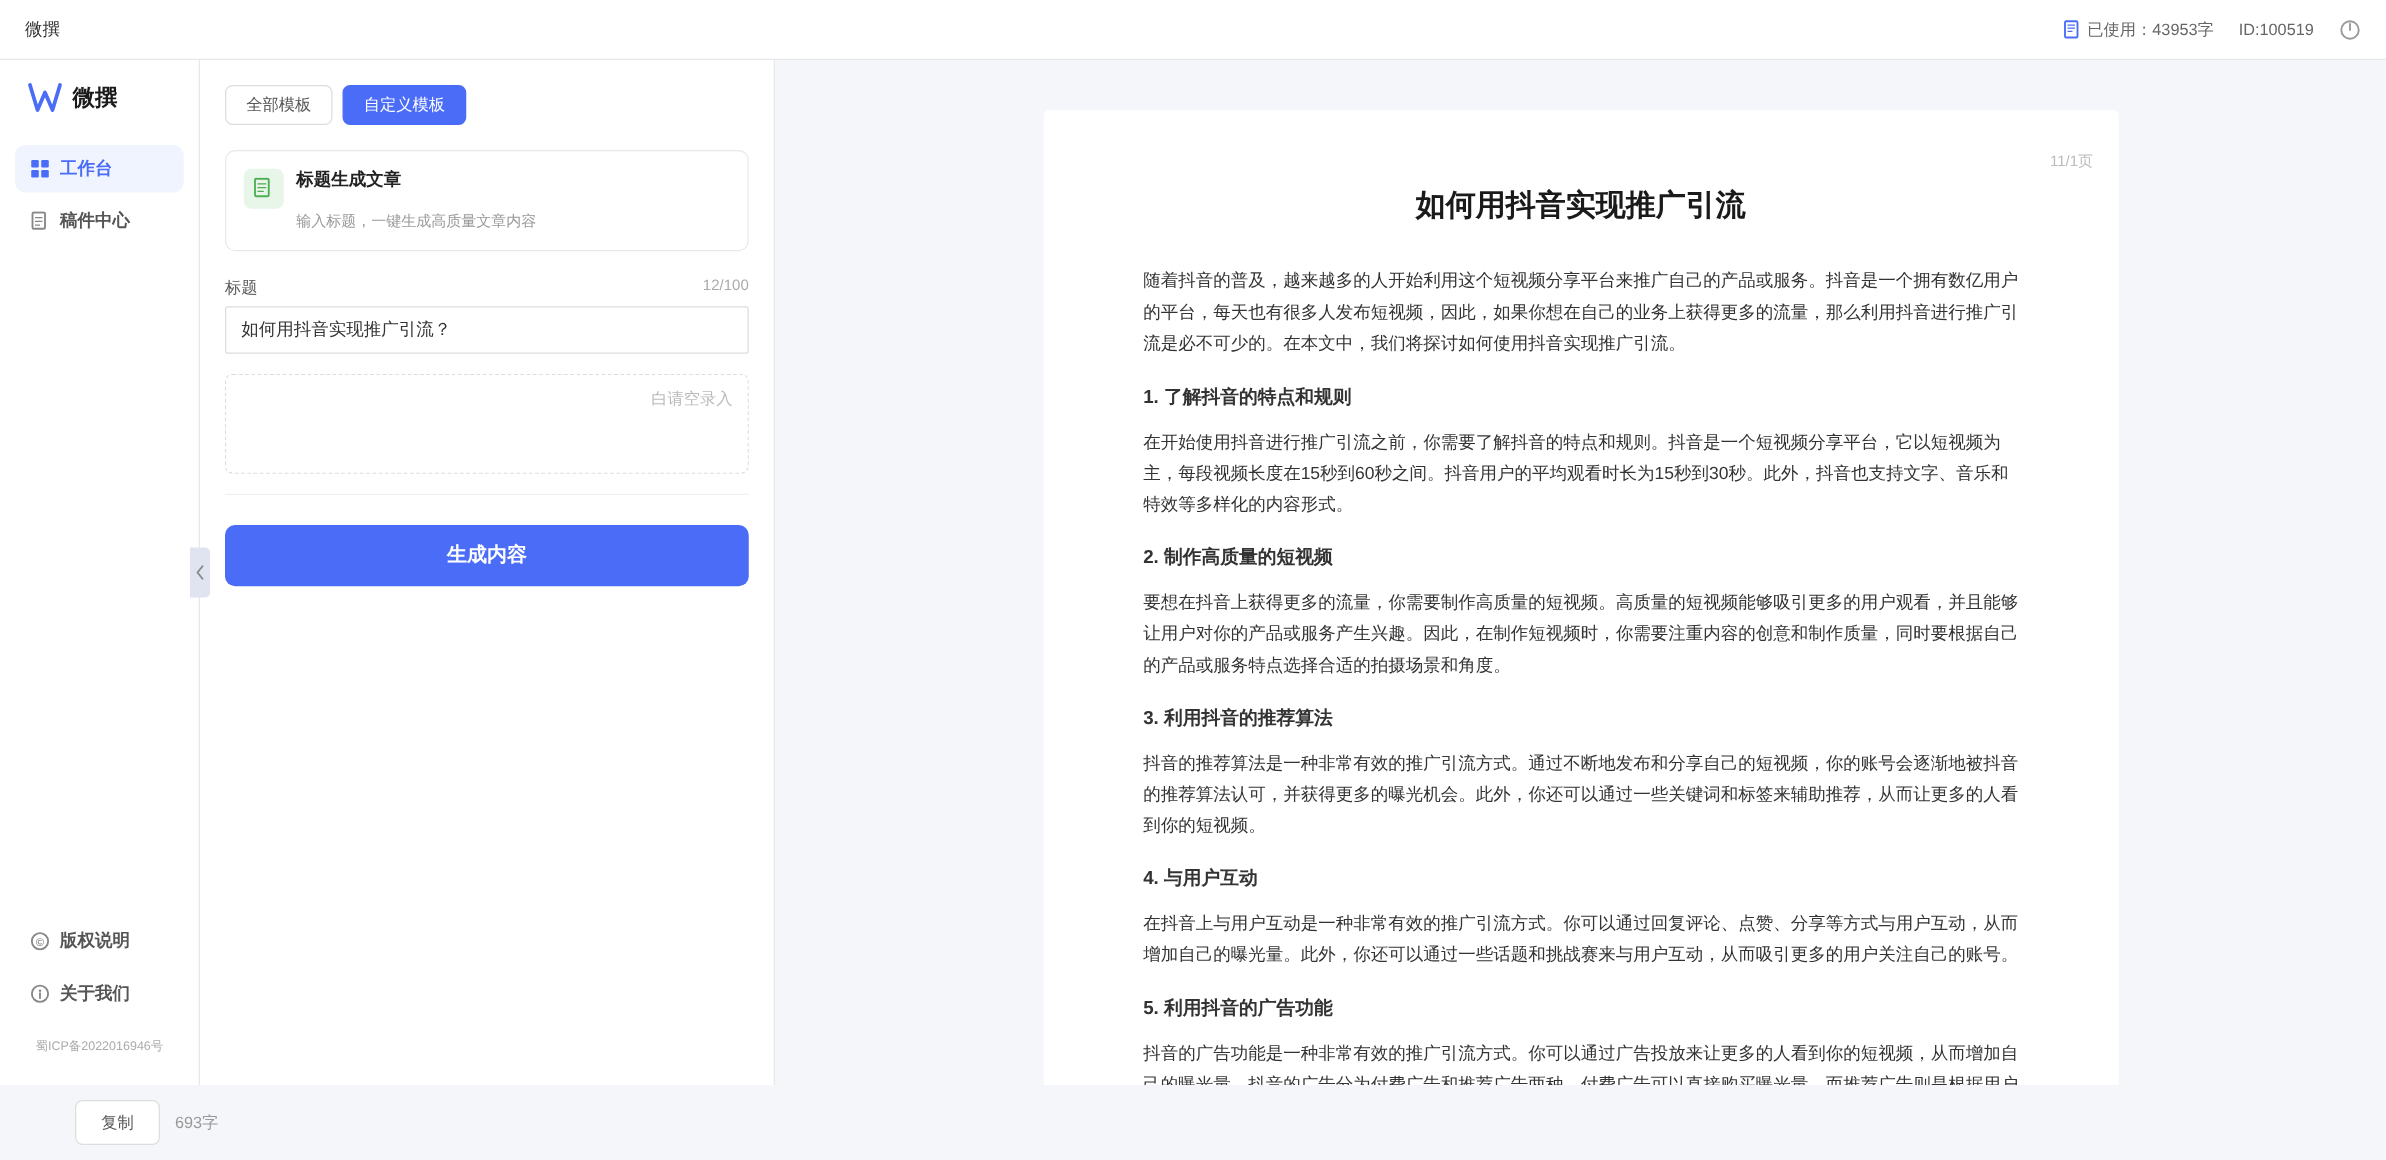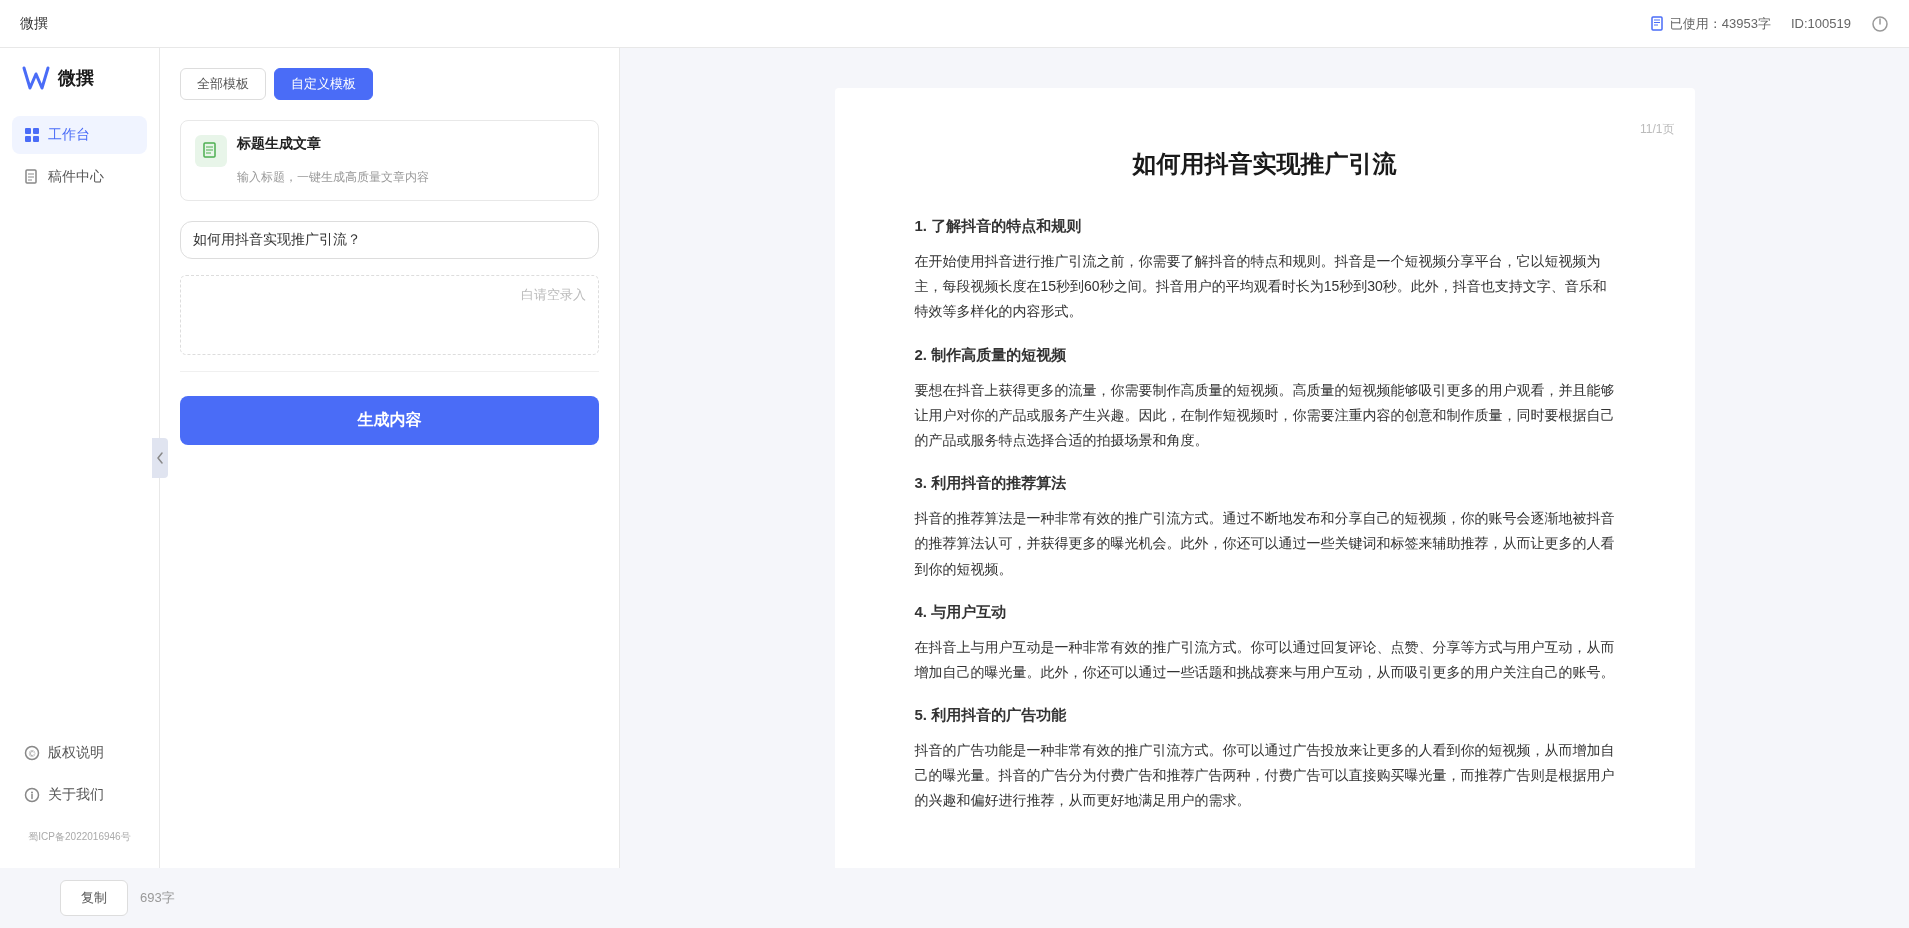--- a/index.html
+++ b/index.html
@@ -88,20 +88,21 @@
     }
     .sidebar-item {
       display: flex;
       align-items: center;
       gap: 8px;
       padding: 10px 12px;
       border-radius: 8px;
       cursor: pointer;
       font-size: 14px;
       color: #555;
+      font-weight: bold;
     }
     .sidebar-item.active {
       color: #4a6cf7;
       background: #f0f4ff;
     }
     .sidebar-item svg { flex-shrink: 0; }
     .sidebar-bottom {
       padding: 0 12px;
       display: flex;
       flex-direction: column;
@@ -210,21 +211,21 @@
       color: #555;
       margin-bottom: 6px;
       display: flex;
       justify-content: space-between;
     }
     .form-label-count { color: #aaa; font-size: 12px; }
     .form-input {
       width: 100%;
       padding: 10px 12px;
       border: 1px solid #ddd;
-      border-radius: 12px;
+      border-radius: 2px;
       font-size: 14px;
       color: #333;
       outline: none;
       resize: none;
     }
     .form-placeholder {
       width: 100%;
       min-height: 80px;
       padding: 10px 12px;
       border: 1px dashed #ddd;
@@ -431,38 +432,43 @@
             <line x1="4" y1="11" x2="9" y2="11" stroke="#4caf50" stroke-width="1"></line>
           </svg>
         </div>
         <div class="template-info">
           <h4>标题生成文章</h4>
           <p>输入标题，一键生成高质量文章内容</p>
         </div>
       </div>
 
       <div class="form-section">
+        <div class="form-label">
+          <span>标题</span>
+          <span class="form-label-count">12/100</span>
+        </div>
         <input class="form-input" type="text" value="如何用抖音实现推广引流？" style="">
       </div>
 
       <div class="form-placeholder">
         <span>白请空录入</span>
       </div>
 
       <div class="divider"></div>
 
       <button class="generate-btn">生成内容</button>
     </div>
 
     <div class="right-panel">
       <div class="article-container">
         <div class="article-page-num">11/1页</div>
         <h1 class="article-title">如何用抖音实现推广引流</h1>
         <div class="article-body" id="article-body">
 
+        <p>随着抖音的普及，越来越多的人开始利用这个短视频分享平台来推广自己的产品或服务。抖音是一个拥有数亿用户的平台，每天也有很多人发布短视频，因此，如果你想在自己的业务上获得更多的流量，那么利用抖音进行推广引流是必不可少的。在本文中，我们将探讨如何使用抖音实现推广引流。</p>
             <p class="section-heading">1.   了解抖音的特点和规则</p>
             <p>在开始使用抖音进行推广引流之前，你需要了解抖音的特点和规则。抖音是一个短视频分享平台，它以短视频为主，每段视频长度在15秒到60秒之间。抖音用户的平均观看时长为15秒到30秒。此外，抖音也支持文字、音乐和特效等多样化的内容形式。</p>
             <p class="section-heading">2.   制作高质量的短视频</p>
             <p>要想在抖音上获得更多的流量，你需要制作高质量的短视频。高质量的短视频能够吸引更多的用户观看，并且能够让用户对你的产品或服务产生兴趣。因此，在制作短视频时，你需要注重内容的创意和制作质量，同时要根据自己的产品或服务特点选择合适的拍摄场景和角度。</p>
             <p class="section-heading">3.   利用抖音的推荐算法</p>
             <p>抖音的推荐算法是一种非常有效的推广引流方式。通过不断地发布和分享自己的短视频，你的账号会逐渐地被抖音的推荐算法认可，并获得更多的曝光机会。此外，你还可以通过一些关键词和标签来辅助推荐，从而让更多的人看到你的短视频。</p>
             <p class="section-heading">4.   与用户互动</p>
             <p>在抖音上与用户互动是一种非常有效的推广引流方式。你可以通过回复评论、点赞、分享等方式与用户互动，从而增加自己的曝光量。此外，你还可以通过一些话题和挑战赛来与用户互动，从而吸引更多的用户关注自己的账号。</p>
             <p class="section-heading">5.   利用抖音的广告功能</p>
             <p>抖音的广告功能是一种非常有效的推广引流方式。你可以通过广告投放来让更多的人看到你的短视频，从而增加自己的曝光量。抖音的广告分为付费广告和推荐广告两种，付费广告可以直接购买曝光量，而推荐广告则是根据用户的兴趣和偏好进行推荐，从而更好地满足用户的需求。</p>

